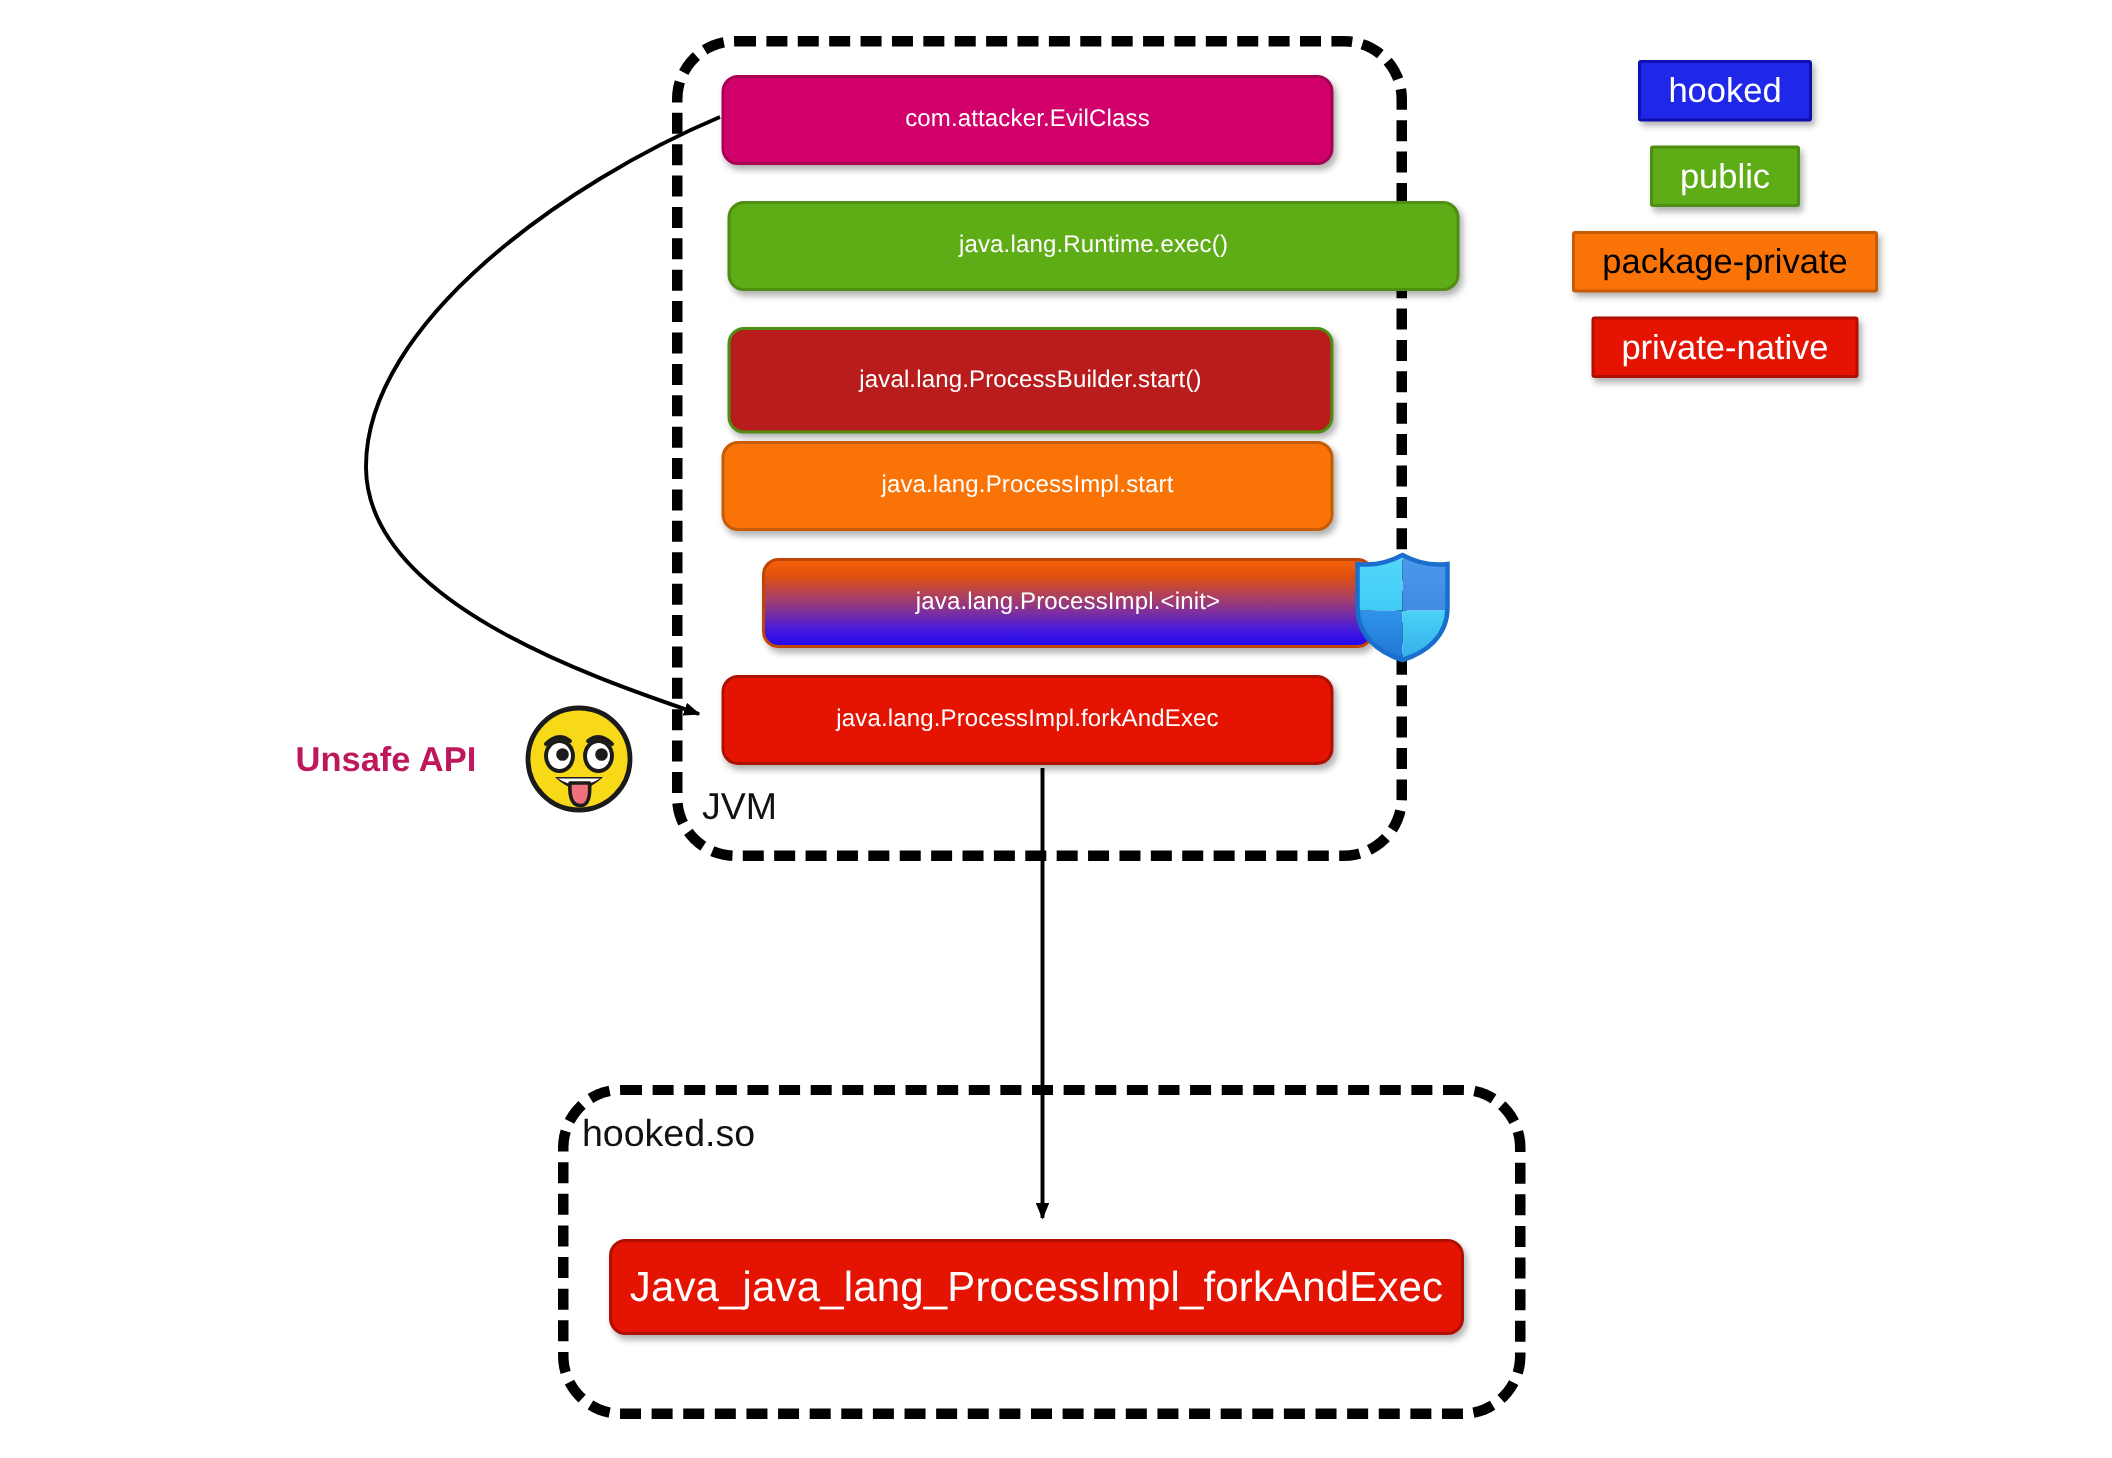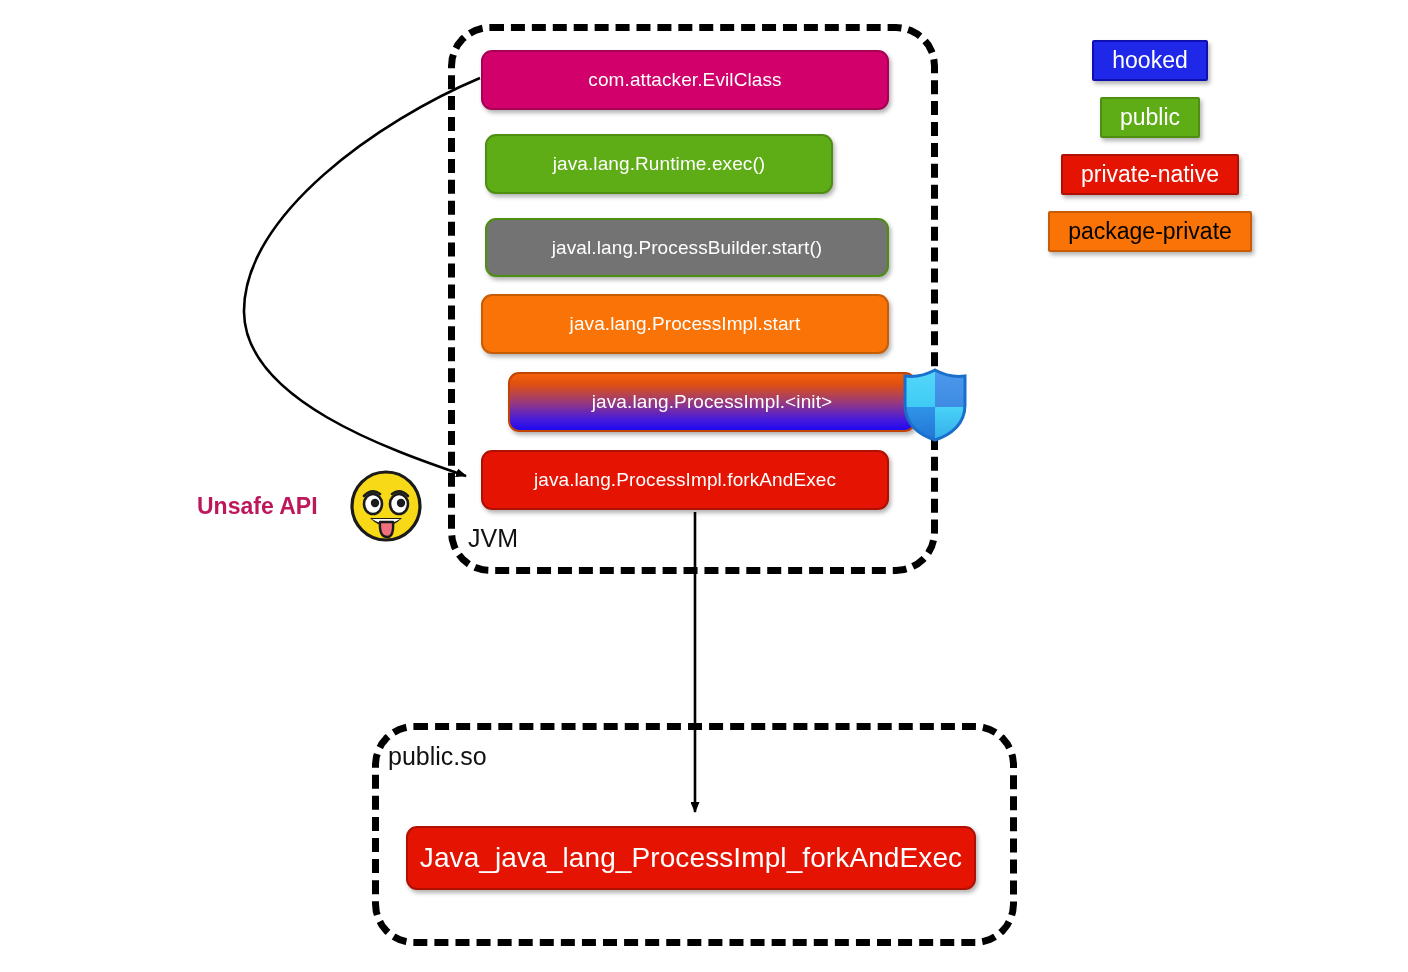--- a/index.html
+++ b/index.html
@@ -35,21 +35,21 @@
   }
 
   
   .node {
     position: absolute;
     display: flex;
     align-items: center;
     justify-content: center;
     border-radius: 11px;
     box-sizing: border-box;
-    font-size: 19px;
+    font-size: 16px;
     color: #ffffff;
     white-space: nowrap;
     box-shadow: 2px 3px 4px rgba(0,0,0,0.30);
     letter-spacing: 0.1px;
   }
 
   
   .legend {
     position: absolute;
     left: 1000px;
@@ -95,25 +95,25 @@
 
 <div id="canvas">
 
   <div class="dashed-box" style="left:448px; top:24px; width:490px; height:550px;"></div>
   <div class="container-label" style="left:468px; top:524px;text-align:right;">JVM</div>
 
   <div class="node" style="left:481px; top:50px; width:408px; height:60px; background:#D1006B; border:2px solid #A80055;">
     <span>com.attacker.EvilClass</span>
   </div>
 
-  <div class="node" style="left:485px; top:134px; width:348px; height:60px; background:#5FAD16; border:2px solid #4E8E12;">
+  <div class="node" style="left:485px; top:134px; width:488px; height:60px; background:#5FAD16; border:2px solid #4E8E12;">
     <span>java.lang.Runtime.exec()</span>
   </div>
 
-  <div class="node" style="left:485px; top:218px; width:404px; height:59px; background:#737373; border:2px solid #4E8E12;">
+  <div class="node" style="left:485px; top:218px; width:404px; height:71px; background:#b91c1c; border:2px solid #4E8E12;">
     <span>javal.lang.ProcessBuilder.start()</span>
   </div>
 
   <div class="node" style="left:481px; top:294px; width:408px; height:60px; background:#F97306; border:2px solid #C85C05;">
     <span>java.lang.ProcessImpl.start</span>
   </div>
 
   <div class="node" style="left:508px; top:372px; width:408px; height:60px; border:2px solid #C04404;
               background:linear-gradient(180deg,#F4610A 0%,#E0500F 18%,#9A3A7A 50%,#4A1CD8 80%,#2008F0 100%);">
     <span>java.lang.ProcessImpl.&lt;init&gt;</span>
@@ -150,21 +150,21 @@
       </g>
       <path d="M36 3 C47 9, 58 10, 66 9 L66 38 C66 57, 52 68, 36 73 C20 68, 6 57, 6 38 L6 9 C14 10, 25 9, 36 3 Z" fill="none" stroke="#1B6FCC" stroke-width="3"></path>
     </svg>
   </div>
 
   <div class="node" style="left:481px; top:450px; width:408px; height:60px; background:#E41302; border:2px solid #B01002;">
     <span>java.lang.ProcessImpl.forkAndExec</span>
   </div>
 
   <div class="dashed-box" style="left:372px; top:723px; width:645px; height:223px;"></div>
-  <div class="container-label" style="left:388px; top:742px;">public.so</div>
+  <div class="container-label" style="left:388px; top:742px;">hooked.so</div>
 
   <div class="node" style="left:406px; top:826px; width:570px; height:64px; background:#E41302; border:2px solid #B01002; font-size:28px;">
     <span>Java_java_lang_ProcessImpl_forkAndExec</span>
   </div>
 
   <div class="annot-label" style="left:197px; top:493px;">Unsafe API</div>
 
   <div style="position:absolute; left:348px; top:468px; width:76px; height:76px;">
     <svg viewBox="0 0 76 76" width="76" height="76" aria-hidden="true">
       <circle cx="38" cy="38" r="34" fill="#F7D917" stroke="#1B1B1B" stroke-width="3.2"></circle>
@@ -185,24 +185,24 @@
   </div>
 
   <div class="legend">
     <div class="legend-row">
       <span class="legend-chip" style="background:#1F28E8; color:#ffffff; border:2px solid #1010B0;">hooked</span>
     </div>
     <div class="legend-row">
       <span class="legend-chip" style="background:#5FAD16; color:#ffffff; border:2px solid #4E8E12;">public</span>
     </div>
     <div class="legend-row">
+      <span class="legend-chip" style="background:#F97306; color:#000000; border:2px solid #C85C05;">package-private</span>
+    </div>
+    <div class="legend-row">
       <span class="legend-chip" style="background:#E41302; color:#ffffff; border:2px solid #B01002;">private-native</span>
-    </div>
-    <div class="legend-row">
-      <span class="legend-chip" style="background:#F97306; color:#000000; border:2px solid #C85C05;">package-private</span>
     </div>
   </div>
 
   <svg class="overlay" viewBox="0 0 1408 972">
     <defs>
       <marker id="arrowhead" markerWidth="11" markerHeight="9" refX="10" refY="4.5" orient="auto" markerUnits="userSpaceOnUse">
         <path d="M0,0 L11,4.5 L0,9 Z" fill="#000000"></path>
       </marker>
     </defs>
 

